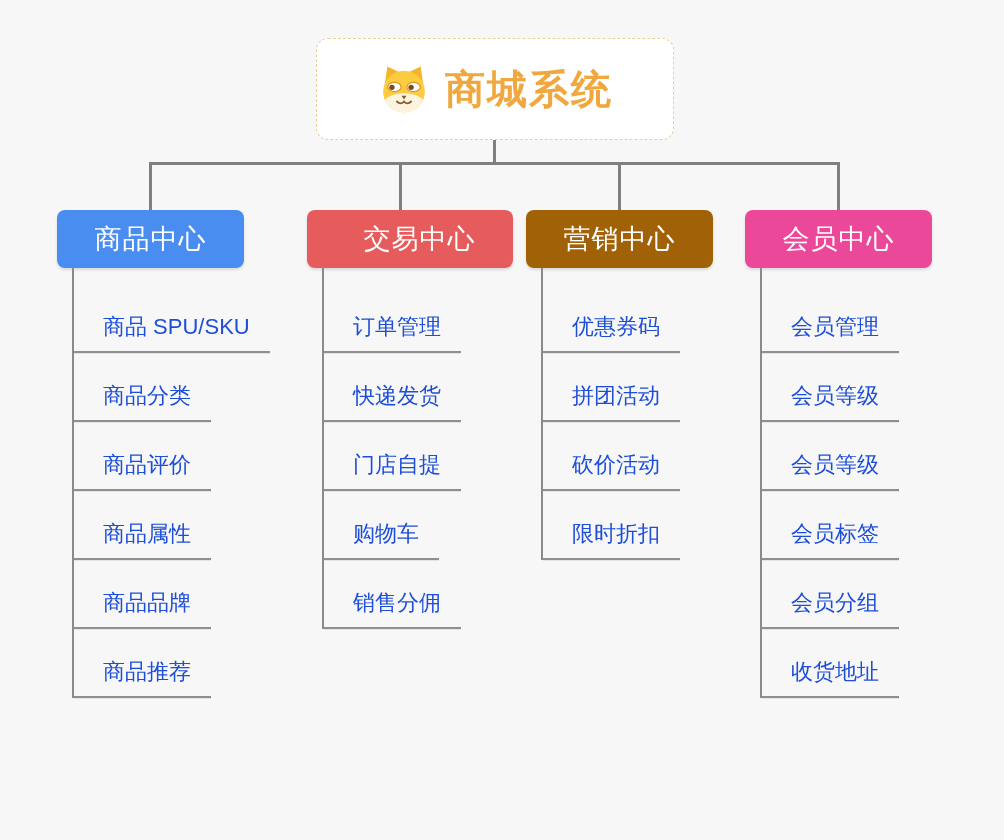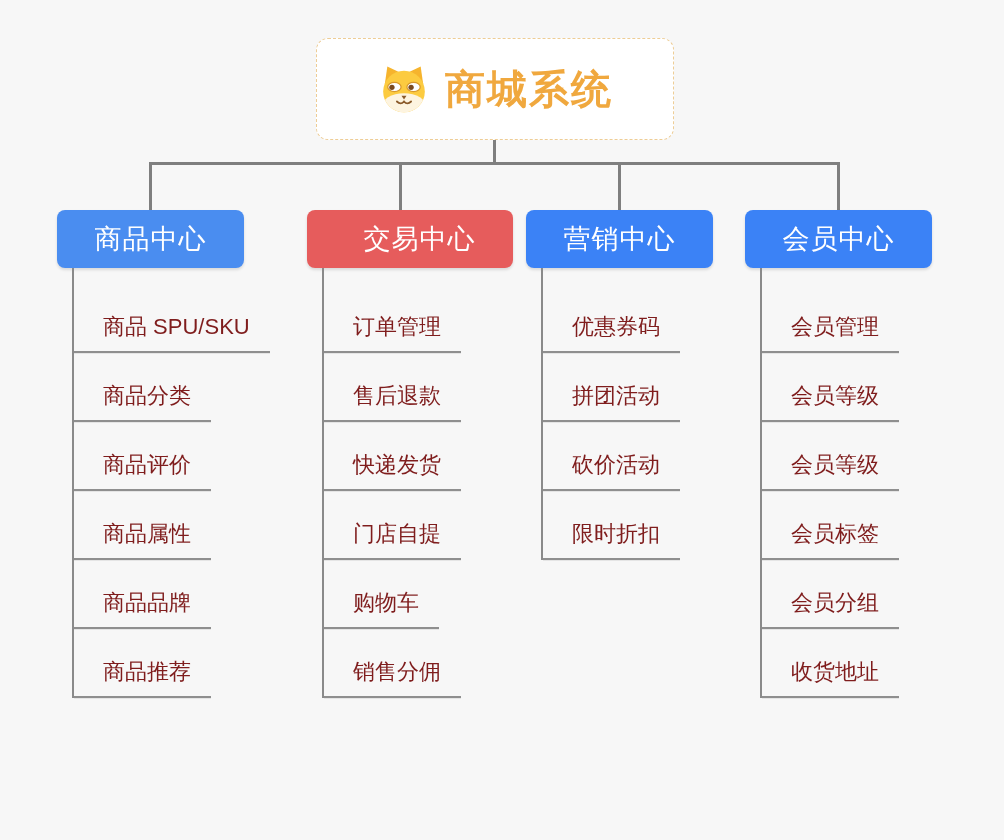--- a/index.html
+++ b/index.html
@@ -50,21 +50,21 @@
   }
   .leaf-row{
     height:69px;
     display:flex;align-items:flex-end;
   }
   .leaf-row:first-child{height:85px;}
   .leaf{
     border-bottom:2px solid #8f8f8f;
     box-shadow:0 1px 0 rgba(0,0,0,0.07);
     padding:0 20px 9px 29px;
-    font-size:22px;color:#7f1d1d;white-space:nowrap;
+    font-size:22px;color:#1d4ed8;white-space:nowrap;
   }
 </style>
 </head>
 <body>
 
 <div class="canvas">
 
   <div class="conn conn-root-v"></div>
   <div class="conn conn-h"></div>
   <div class="conn drop drop-1"></div>
@@ -123,59 +123,56 @@
 
   <div class="column" style="left:307px">
     <div class="branch" style="background-color: rgb(230, 92, 92); padding-left: 19px;">
       <span class="branch-label">交易中心</span>
     </div>
     <div class="leaves">
       <div class="leaf-row">
           <div class="leaf">订单管理</div>
         </div>
       <div class="leaf-row">
-          <div class="leaf">售后退款</div>
-        </div>
-      <div class="leaf-row">
           <div class="leaf">快递发货</div>
         </div>
       <div class="leaf-row">
           <div class="leaf">门店自提</div>
         </div>
       <div class="leaf-row">
           <div class="leaf">购物车</div>
         </div>
       <div class="leaf-row">
           <div class="leaf">销售分佣</div>
         </div>
     </div>
   </div>
 
   <div class="column" style="left:526px">
-    <div class="branch" style="background-color: #3b82f6;">
+    <div class="branch" style="background-color: #a16207;">
       <span class="branch-label">营销中心</span>
     </div>
     <div class="leaves">
       <div class="leaf-row">
           <div class="leaf">优惠券码</div>
         </div>
       <div class="leaf-row">
           <div class="leaf">拼团活动</div>
         </div>
       <div class="leaf-row">
           <div class="leaf">砍价活动</div>
         </div>
       <div class="leaf-row">
           <div class="leaf">限时折扣</div>
         </div>
     </div>
   </div>
 
   <div class="column" style="left:745px">
-    <div class="branch" style="background-color: #3b82f6;">
+    <div class="branch" style="background-color: #ec4899;">
       <span class="branch-label">会员中心</span>
     </div>
     <div class="leaves">
       <div class="leaf-row">
           <div class="leaf">会员管理</div>
         </div>
       <div class="leaf-row">
           <div class="leaf">会员等级</div>
         </div>
       <div class="leaf-row">

